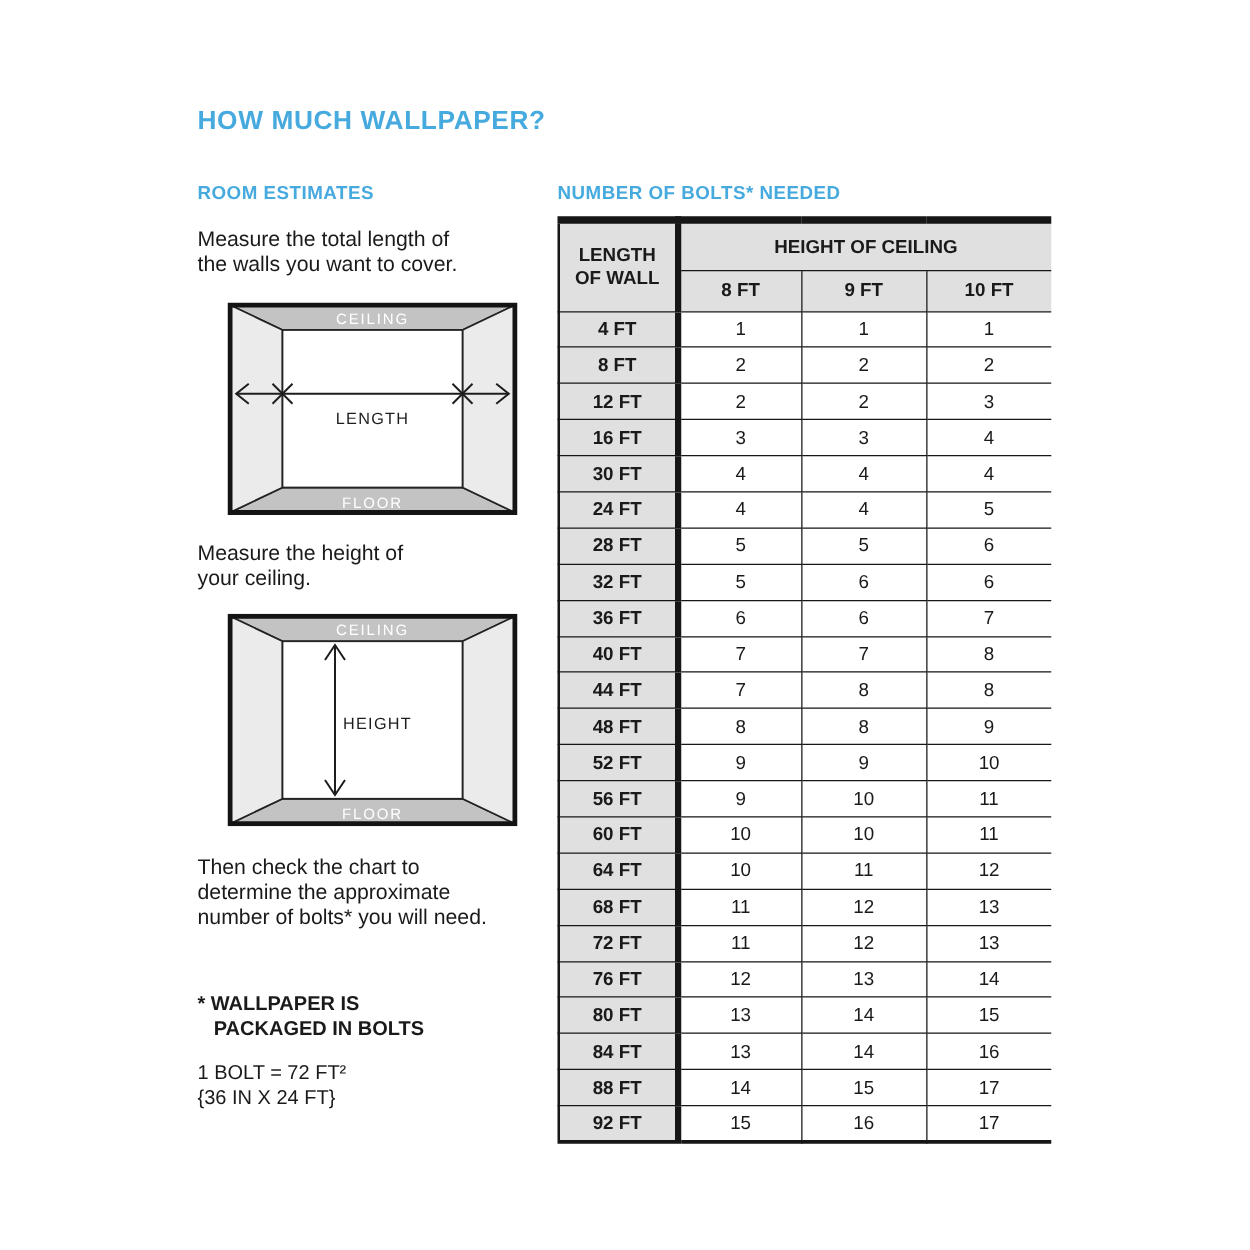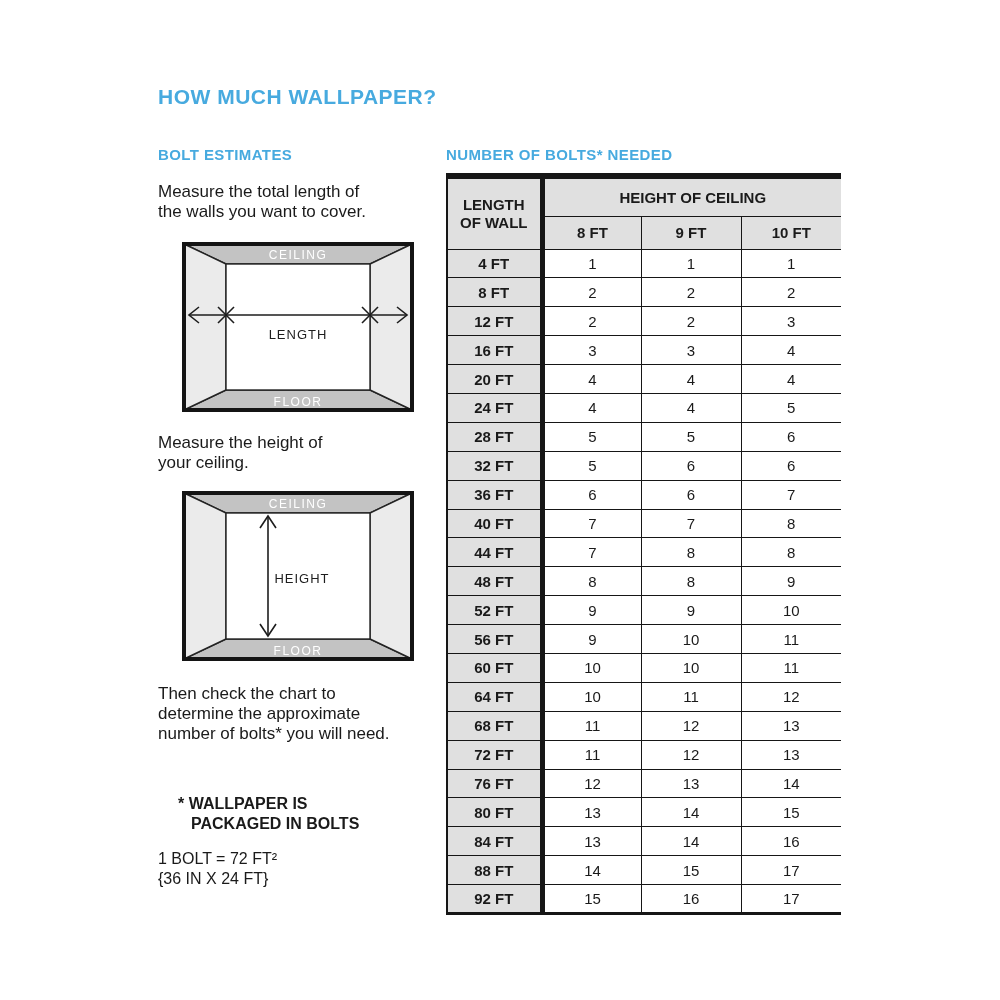--- a/index.html
+++ b/index.html
@@ -25,21 +25,21 @@
   #step1{top:182px;}
   #step2{top:433px;}
   #step3{top:684px;}
 
   .diagram{position:absolute;left:158px;margin-left:24px;}
   #diagram-length{top:242px;}
   #diagram-height{top:491px;}
   .diagram svg text{font-family:"Liberation Sans","DejaVu Sans",sans-serif;}
 
   .footnote{position:absolute;left:158px;top:794px;font-size:16px;font-weight:bold;
-    color:var(--ink);line-height:20px;margin-left:20px;}
+    color:var(--ink);line-height:20px;}
   .footnote .indent{padding-left:13px;}
   .bolt-info{position:absolute;left:158px;top:849px;font-size:16px;font-weight:normal;
     color:var(--ink);line-height:20px;white-space:pre-line;}
 
   .table-wrap{position:absolute;left:446px;top:173px;}
   table.bolts{border-collapse:collapse;table-layout:fixed;width:394px;
     border-top:6px solid var(--line);border-bottom:3px solid var(--line);
     border-left:2px solid var(--line);color:var(--ink);}
   table.bolts th,table.bolts td{border:1.6px solid var(--line);text-align:center;
     vertical-align:middle;font-size:15px;padding:0;}
@@ -53,21 +53,21 @@
   table.bolts tbody th,table.bolts tbody td{height:28.9px;}
   table.bolts tbody td{background:#fff;font-weight:normal;}
 </style>
 </head>
 <body>
 
 <div id="canvas">
 
   <div class="page-title">HOW MUCH WALLPAPER?</div>
 
-  <div class="section-heading" id="room-estimates-heading">BOLT ESTIMATES</div>
+  <div class="section-heading" id="room-estimates-heading">ROOM ESTIMATES</div>
 
   <div class="body-text" id="step1">Measure the total length of
 the walls you want to cover.</div>
 
   <div class="diagram" id="diagram-length">
     <svg width="232" height="170" viewBox="0 0 232 170">
       <polygon points="2,2 230,2 188,22 44,22" fill="#C3C3C3" stroke="#232323" stroke-width="1.4"></polygon>
       <polygon points="2,168 44,148 188,148 230,168" fill="#C3C3C3" stroke="#232323" stroke-width="1.4"></polygon>
       <polygon points="2,2 44,22 44,148 2,168" fill="#EBEBEB" stroke="#232323" stroke-width="1.4"></polygon>
       <polygon points="230,2 188,22 188,148 230,168" fill="#EBEBEB" stroke="#232323" stroke-width="1.4"></polygon>
@@ -163,21 +163,21 @@
             <td>2</td>
             <td>3</td>
           </tr>
           <tr>
             <th class="col1">16 FT</th>
             <td>3</td>
             <td>3</td>
             <td>4</td>
           </tr>
           <tr>
-            <th class="col1">20 FT</th>
+            <th class="col1">30 FT</th>
             <td>4</td>
             <td>4</td>
             <td>4</td>
           </tr>
           <tr>
             <th class="col1">24 FT</th>
             <td>4</td>
             <td>4</td>
             <td>5</td>
           </tr>

